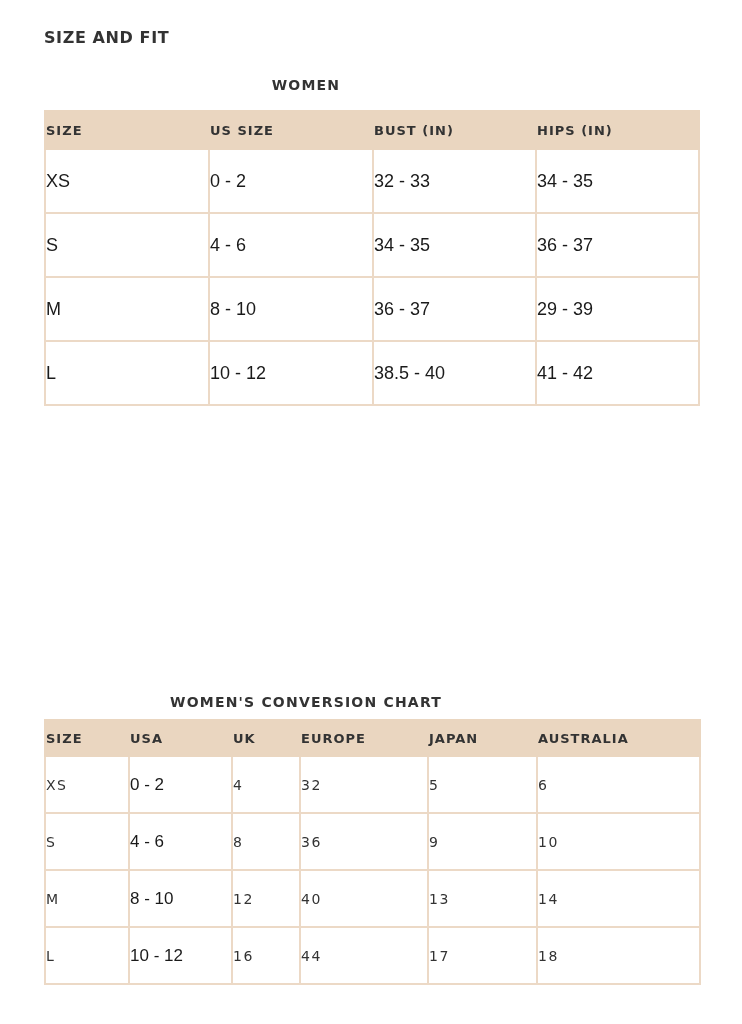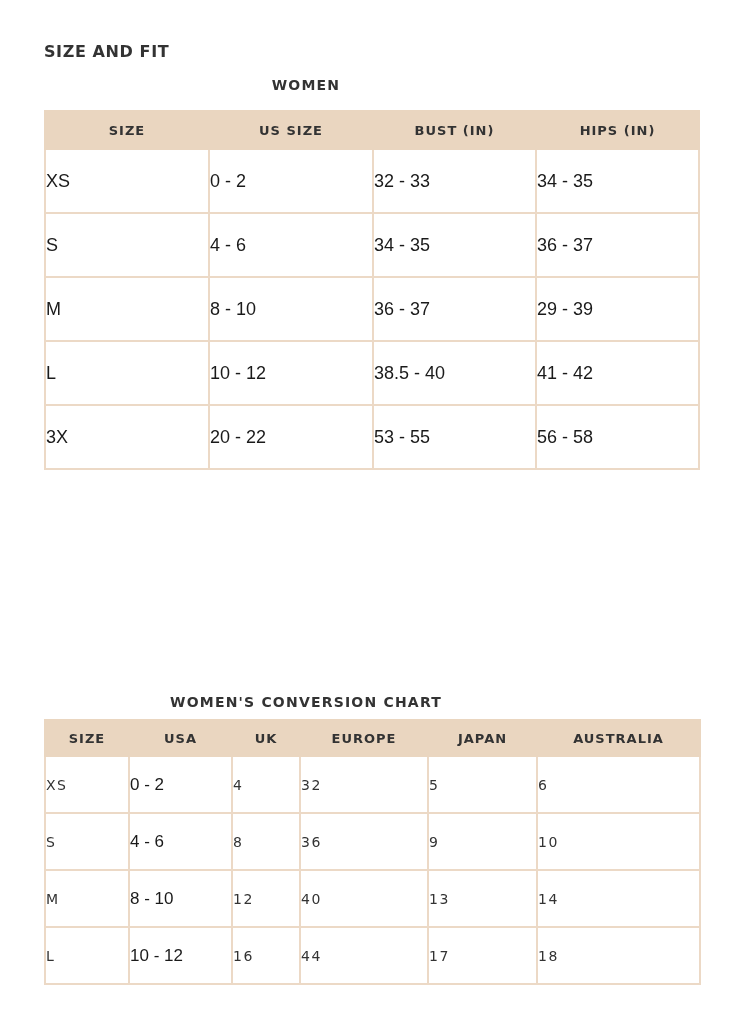--- a/index.html
+++ b/index.html
@@ -1,24 +1,24 @@
 <!DOCTYPE html>
 <html><head>
   <meta charset="utf-8">
   <style>
     html, body { margin: 0; padding: 0; background: #ffffff; }
     body { width: 742px; height: 1024px; position: relative; overflow: hidden; font-family: "DejaVu Sans", sans-serif; color: #222; }
-    .page-title { position: absolute; left: 44px; top: 42px; font-family: "DejaVu Sans", sans-serif; font-weight: bold; font-size: 16px; letter-spacing: 0.6px; color: #333; }
+    .page-title { position: absolute; left: 44px; top: 28px; font-family: "DejaVu Sans", sans-serif; font-weight: bold; font-size: 16px; letter-spacing: 0.6px; color: #333; }
     .section-title { position: absolute; left: 0; width: 612px; text-align: center; font-family: "DejaVu Sans", sans-serif; font-weight: bold; font-size: 14px; letter-spacing: 1.2px; color: #333; }
     #women-title { top: 77px; }
     #conv-title { top: 694px; }
     table { position: absolute; border-collapse: collapse; table-layout: fixed; }
     #women-table { left: 44px; top: 110px; width: 654px; }
     #conv-table { left: 44px; top: 719px; width: 655px; }
-    th { background: #ead6c0; font-family: "DejaVu Sans", sans-serif; font-weight: bold; font-size: 13px; letter-spacing: 1px; color: #333; border: 2px solid #ead6c0; padding: 0; text-align: center; }
+    th { background: #ead6c0; font-family: "DejaVu Sans", sans-serif; font-weight: bold; font-size: 13px; letter-spacing: 1px; color: #333; border: 2px solid #ead6c0; padding: 0; text-align: left; }
     td { border: 2px solid #ecd9c6; text-align: left; font-family: "Liberation Sans", sans-serif; font-size: 18px; color: #1a1a1a; padding: 0; }
     #women-table th { height: 36px; }
     #women-table td { height: 62px; }
     #conv-table th { height: 34px; }
     #conv-table td { height: 55px; font-family: "DejaVu Sans", sans-serif; font-size: 14px; letter-spacing: 1.5px; color: #333; }
     #conv-table td.usa { font-family: "Liberation Sans", sans-serif; font-size: 17px; letter-spacing: 0; color: #1a1a1a; }
   </style>
 </head>
 <body>
 
@@ -58,26 +58,20 @@
       <td>M</td>
       <td>8 - 10</td>
       <td>36 - 37</td>
       <td>29 - 39</td>
     </tr>
     <tr>
       <td>L</td>
       <td>10 - 12</td>
       <td>38.5 - 40</td>
       <td>41 - 42</td>
-    </tr>
-    <tr>
-      <td>3X</td>
-      <td>20 - 22</td>
-      <td>53 - 55</td>
-      <td>56 - 58</td>
     </tr>
   </tbody>
 </table>
 
 <div class="section-title" id="conv-title">WOMEN'S CONVERSION CHART</div>
 
 <table id="conv-table">
   <colgroup>
     <col style="width:84px">
       <col style="width:103px">

